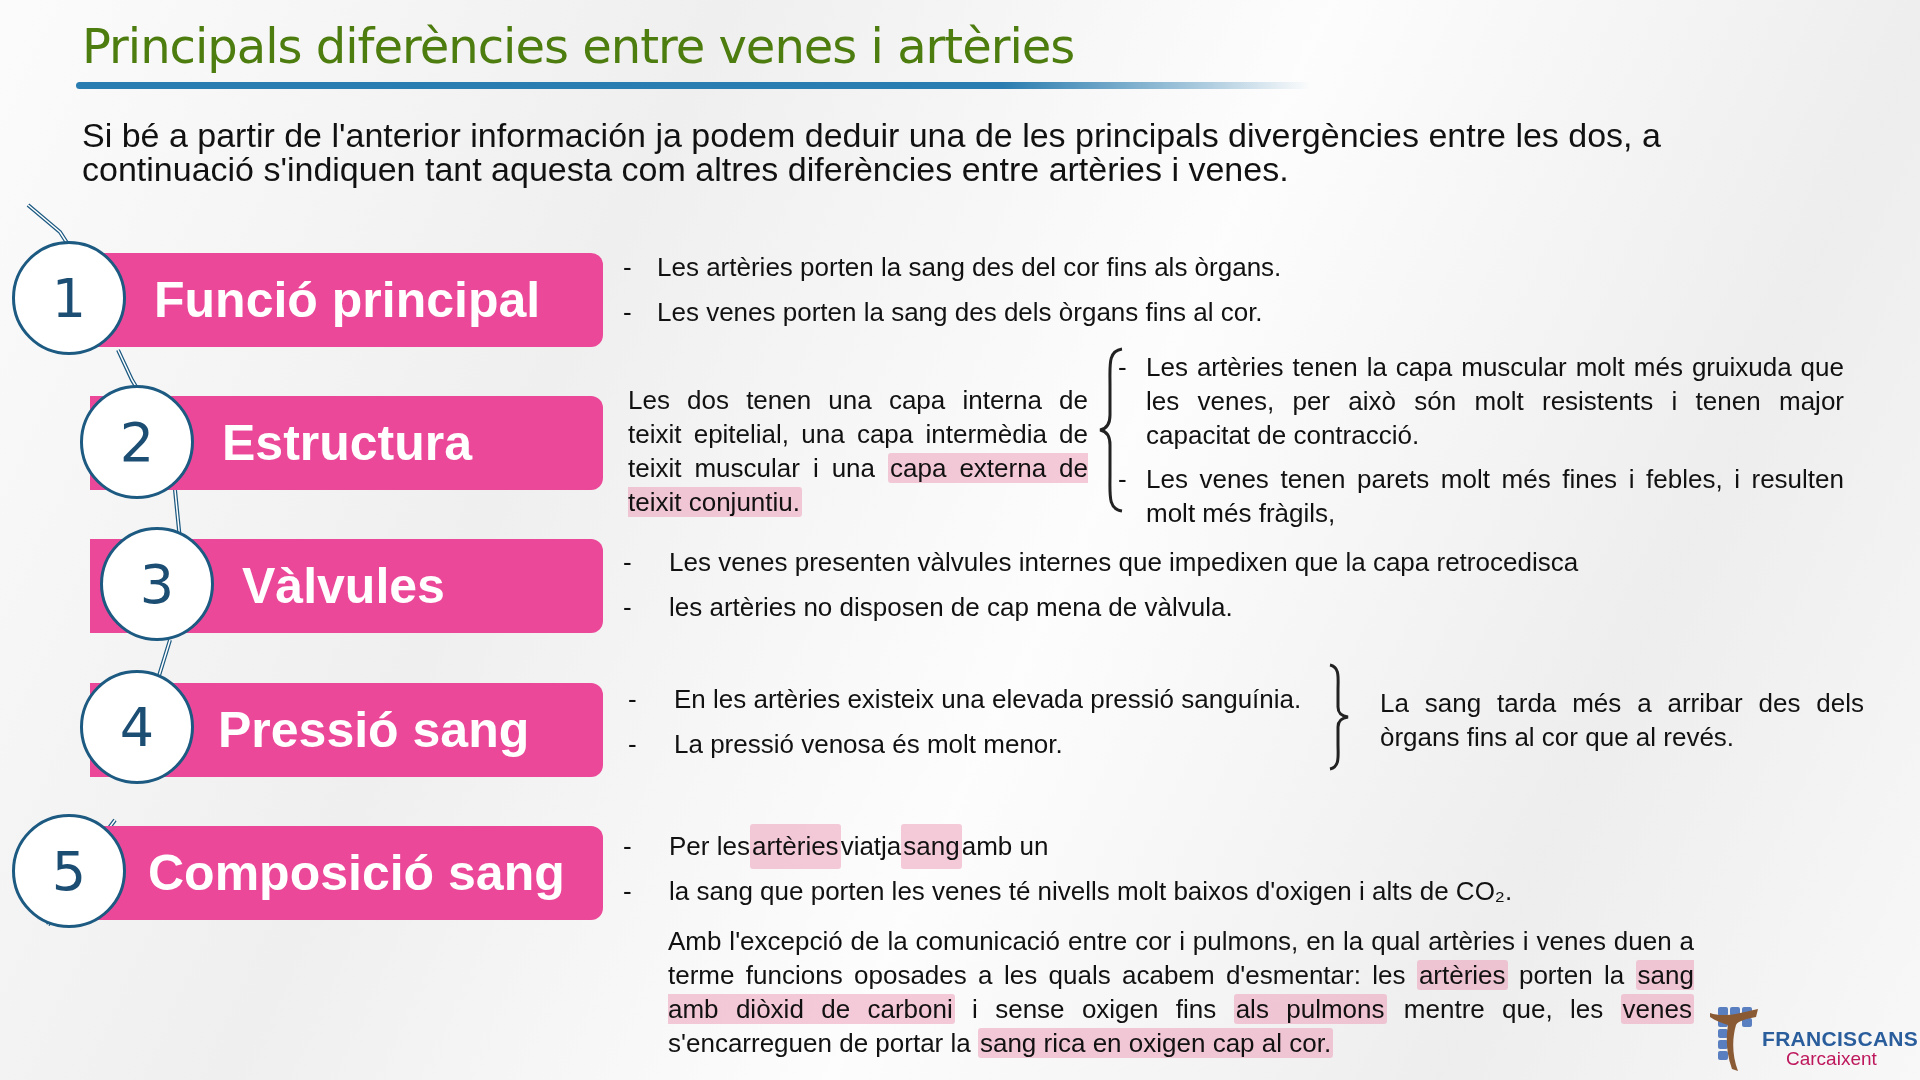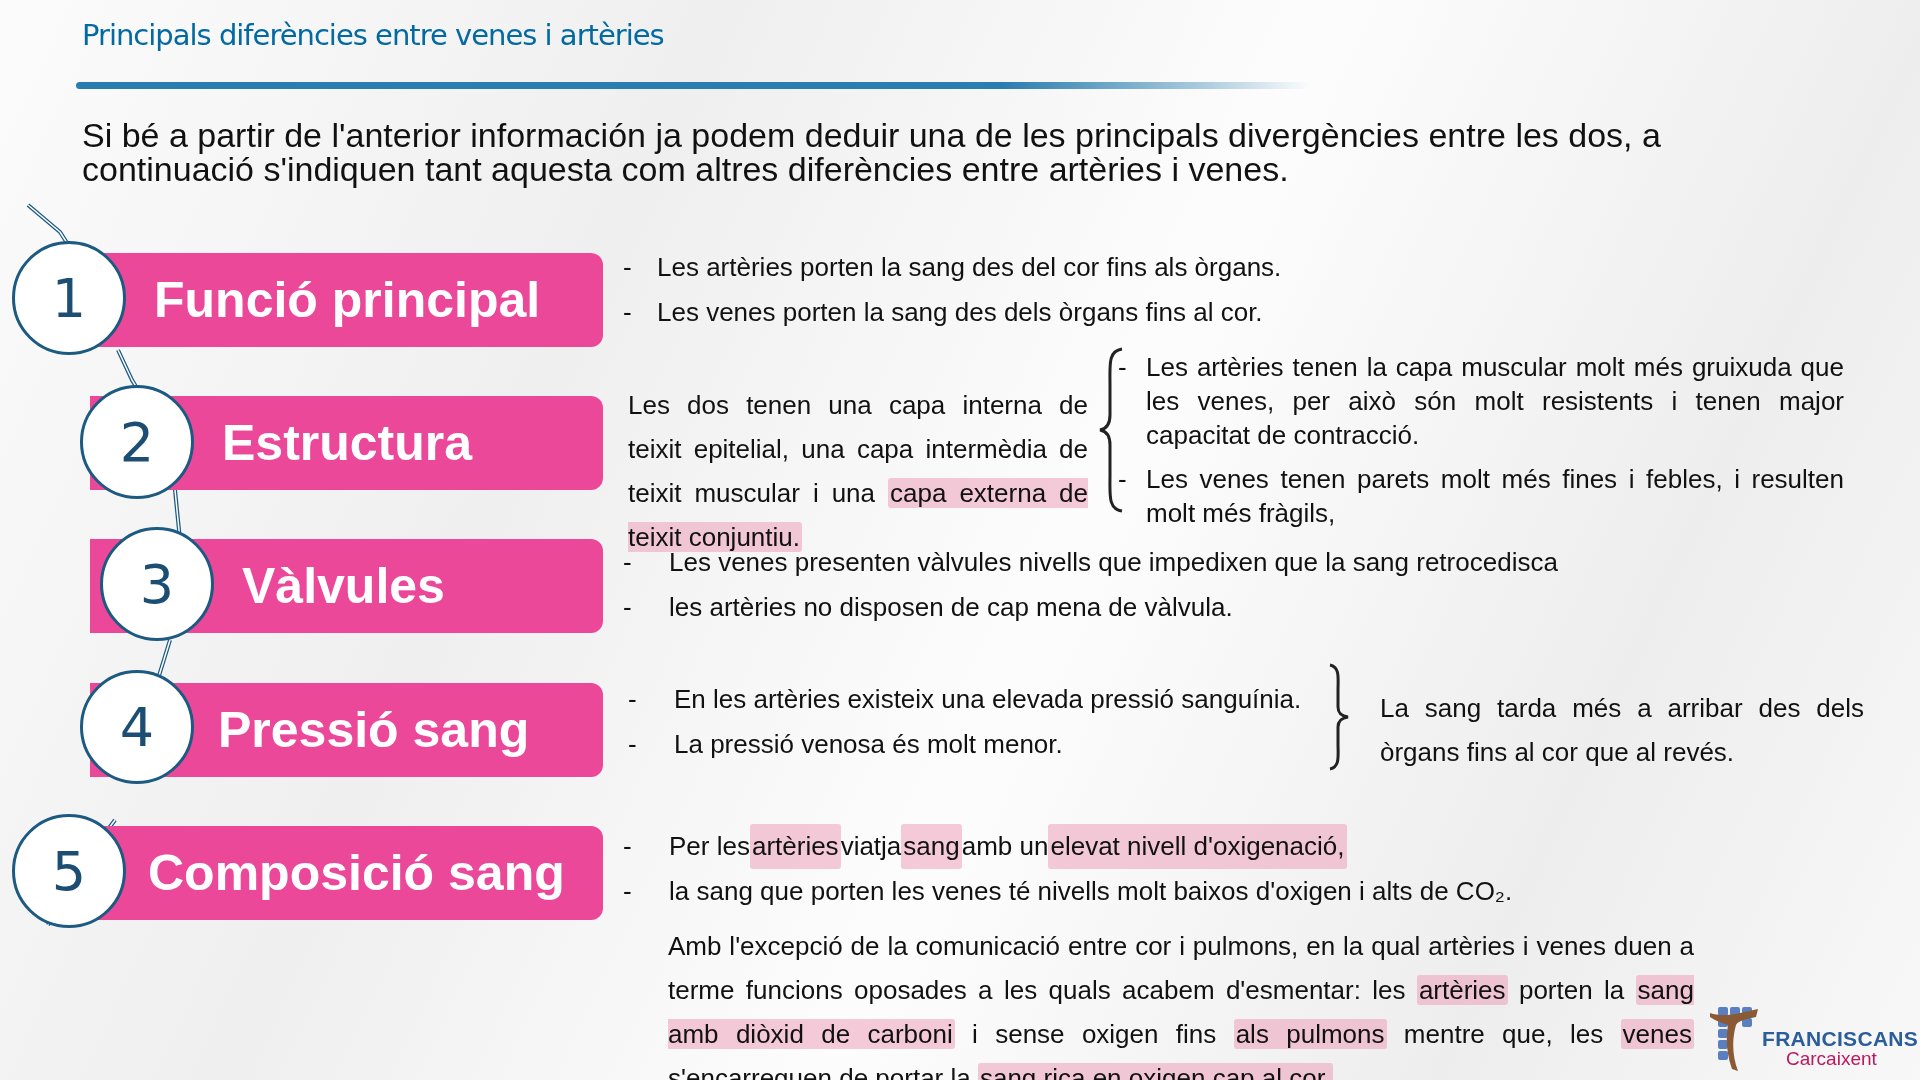--- a/index.html
+++ b/index.html
@@ -7,21 +7,21 @@
     width:1920px; height:1080px; overflow:hidden; position:relative;
     background:#f3f3f3;
     background-image:
       linear-gradient(115deg, rgba(255,255,255,0.7) 0%, rgba(235,235,235,0.5) 30%, rgba(255,255,255,0.8) 55%, rgba(232,232,232,0.5) 80%, rgba(250,250,250,0.7) 100%);
     font-family:"Liberation Sans", "DejaVu Sans", sans-serif;
     color:#111;
   }
   .title {
     position:absolute; left:82px; top:18px;
     font-family:"DejaVu Sans", sans-serif;
-    font-size:29px; color:#0369a1; letter-spacing:-1px;
+    font-size:48px; color:#4d7c0f; letter-spacing:-1px;
   }
   .title-underline {
     position:absolute; left:76px; top:82px; width:1235px; height:7px;
     background:linear-gradient(90deg,#2a7db0 0%,#2a7db0 75%, rgba(42,125,176,0.35) 92%, rgba(42,125,176,0) 100%);
     border-radius:4px;
   }
   .intro {
     position:absolute; left:82px; top:118px; width:1680px;
     font-size:34px; line-height:34px; color:#111;
   }
@@ -38,21 +38,21 @@
   }
   .circle {
     position:absolute; width:114px; height:114px; border-radius:50%;
     background:#fff; border:3px solid #1c5a82; box-sizing:border-box;
     display:flex; align-items:center; justify-content:center;
     font-family:"DejaVu Sans", sans-serif; font-size:54px; color:#1c4e74; font-weight:normal;
   }
   .bullets { position:absolute; font-size:26px; line-height:45px; }
   .bullets .li { display:flex; white-space:nowrap; }
   .bullets .dash { display:inline-block; width:34px; }
-  .para { position:absolute; font-size:26px; line-height:44px; text-align:justify; text-align-last:left; }
+  .para { position:absolute; font-size:26px; line-height:34px; text-align:justify; text-align-last:left; }
   .hl { background:rgba(238,160,185,0.55); border-radius:3px; padding:0 2px; }
   .brace { position:absolute; font-family:"DejaVu Serif", serif; color:#222; }
   .logo { position:absolute; left:1708px; top:1003px; width:200px; height:70px; }
   .logo-mark { position:absolute; left:0; top:0; width:58px; height:70px; }
   .logo-title { position:absolute; left:54px; top:24px; font-weight:bold; font-size:21px; color:#2a5d9c; letter-spacing:0.3px; }
   .logo-sub { position:absolute; left:78px; top:45px; font-size:19px; color:#be185d; }
 </style>
 </head>
 <body>
 
@@ -101,21 +101,21 @@
     </div>
 </div>
 
 <div class="row-label" style="top:539px;">
   <span class="text" style="left:152px;">Vàlvules</span>
 </div>
 <div class="circle" style="left:100px; top:527px;">3</div>
 <div class="bullets" style="left:623px; top:540px;">
   <div class="li">
       <span class="dash" style="width:46px;">-</span>
-      <span>Les venes presenten vàlvules nivells que impedixen  que la sang retrocedisca</span>
+      <span>Les venes presenten vàlvules internes que impedixen  que la capa retrocedisca</span>
     </div>
   <div class="li">
       <span class="dash" style="width:46px;">-</span>
       <span>les artèries no disposen de cap mena de vàlvula.</span>
     </div>
 </div>
 
 <div class="row-label" style="top:683px;text-align:right;">
   <span class="text" style="left:128px;">Pressió sang</span>
 </div>
@@ -140,21 +140,20 @@
 </div>
 <div class="circle" style="left:12px; top:814px;">5</div>
 <div class="bullets" style="left:623px; top:824px;">
   <div class="li">
     <span class="dash" style="width:46px;">-</span>
     <span>Per les </span>
       <span class="hl">artèries</span>
       <span> viatja </span>
       <span class="hl">sang</span>
       <span> amb un </span>
-      <span class="hl">elevat nivell d'oxigenació,</span>
   </div>
   <div class="li">
       <span class="dash" style="width:46px;">-</span>
       <span>la sang que porten les venes té nivells molt baixos d'oxigen i alts de CO₂.</span>
     </div>
 </div>
 <div class="para" style="left:668px; top:924px; width:1026px;">
   <span>Amb l'excepció de la comunicació entre cor i pulmons, en la qual artèries i venes duen a terme funcions oposades a les quals acabem d'esmentar: les </span><span class="hl">artèries</span><span> porten la </span><span class="hl">sang amb diòxid de carboni</span><span> i sense oxigen fins </span><span class="hl">als pulmons</span><span> mentre que, les </span><span class="hl">venes</span><span> s'encarreguen de portar la </span><span class="hl">sang rica en oxigen cap al cor.</span>
 </div>
 

